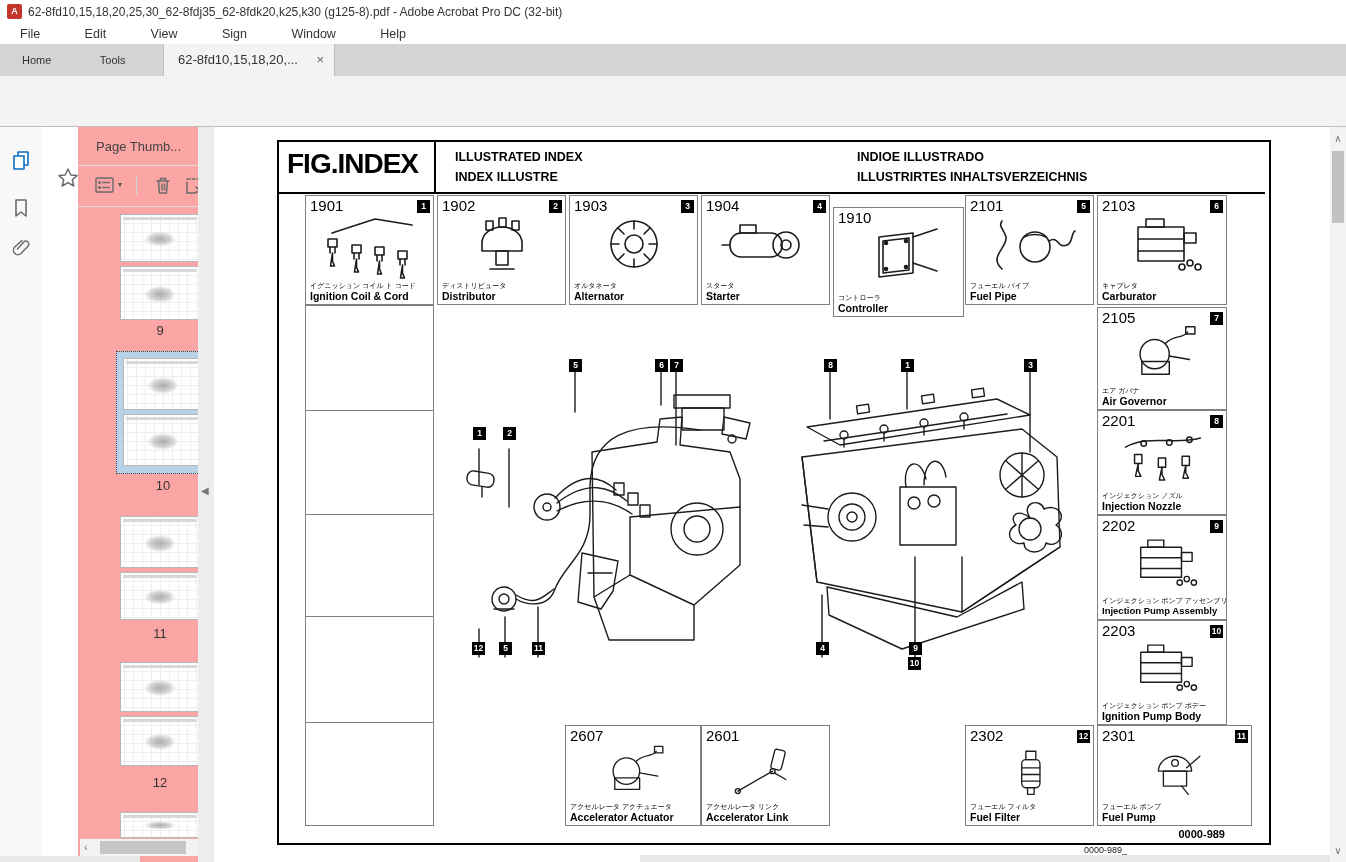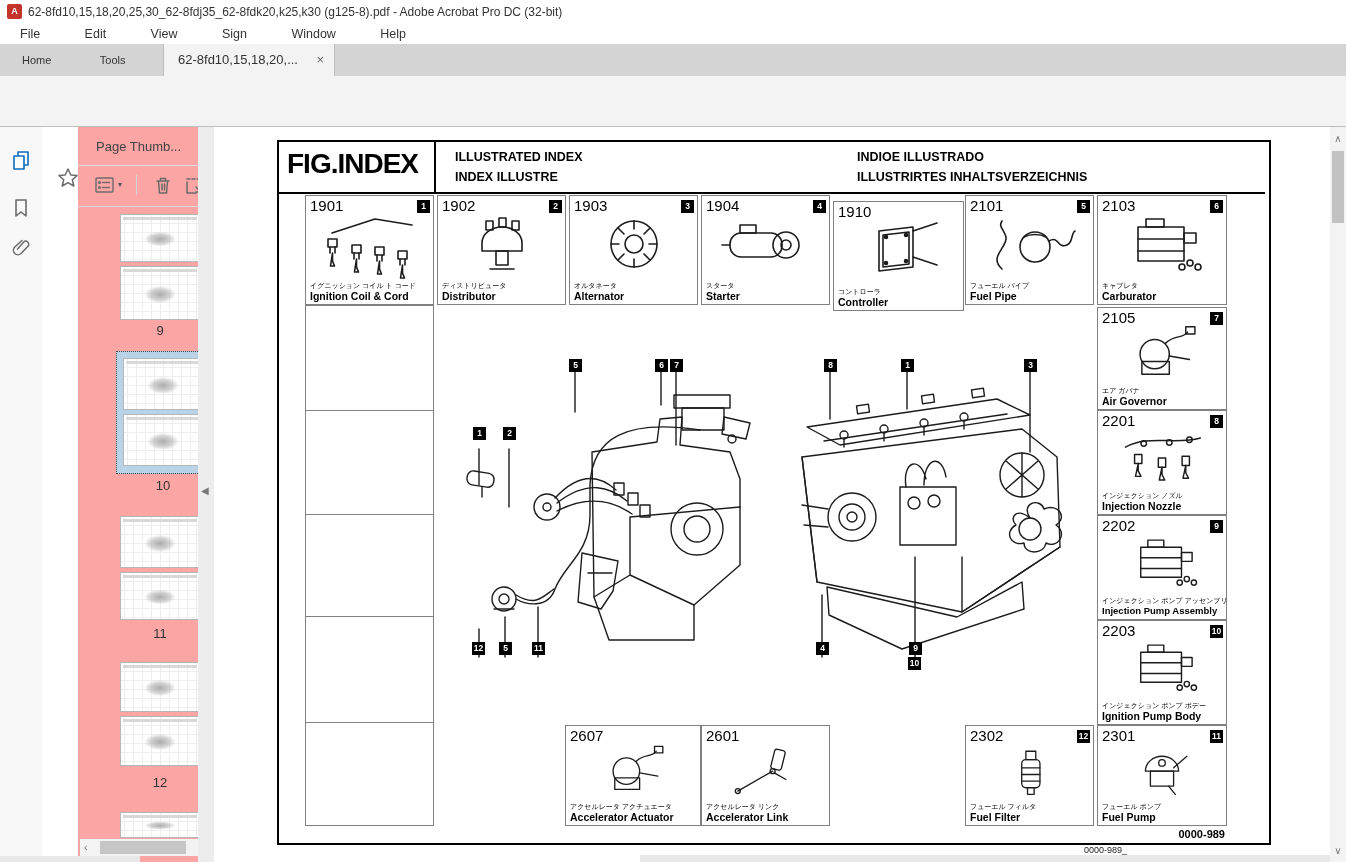--- a/index.html
+++ b/index.html
@@ -487,21 +487,21 @@
       <div class="cart">
           <svg width="100" height="70" viewBox="0 0 100 70">
             <use href="#sym-cyl"></use>
           </svg>
         </div>
       <div class="ccap">
           <span class="cjp">スタータ</span>
           <span class="cen">Starter</span>
         </div>
     </div>
-    <div class="cell" style="left:554px;top:59px;width:131px;height:110px">
+    <div class="cell" style="left:554px;top:65px;width:131px;height:110px">
       <span class="cnum">1910</span>
 
       <div class="cart">
           <svg width="100" height="70" viewBox="0 0 100 70">
             <use href="#sym-panel"></use>
           </svg>
         </div>
       <div class="ccap">
           <span class="cjp">コントローラ</span>
           <span class="cen">Controller</span>
@@ -619,21 +619,21 @@
       <div class="cart">
           <svg width="100" height="58" viewBox="0 0 100 70">
             <use href="#sym-canister"></use>
           </svg>
         </div>
       <div class="ccap">
           <span class="cjp">フューエル フィルタ</span>
           <span class="cen">Fuel Filter</span>
         </div>
     </div>
-    <div class="cell" style="left:818px;top:583px;width:130px;height:101px">
+    <div class="cell" style="left:818px;top:583px;width:155px;height:101px">
       <span class="cnum">2301</span>
       <span class="cbadge">11</span>
       <div class="cart">
           <svg width="100" height="58" viewBox="0 0 100 70">
             <use href="#sym-domepump"></use>
           </svg>
         </div>
       <div class="ccap">
           <span class="cjp">フューエル ポンプ</span>
           <span class="cen">Fuel Pump</span>

